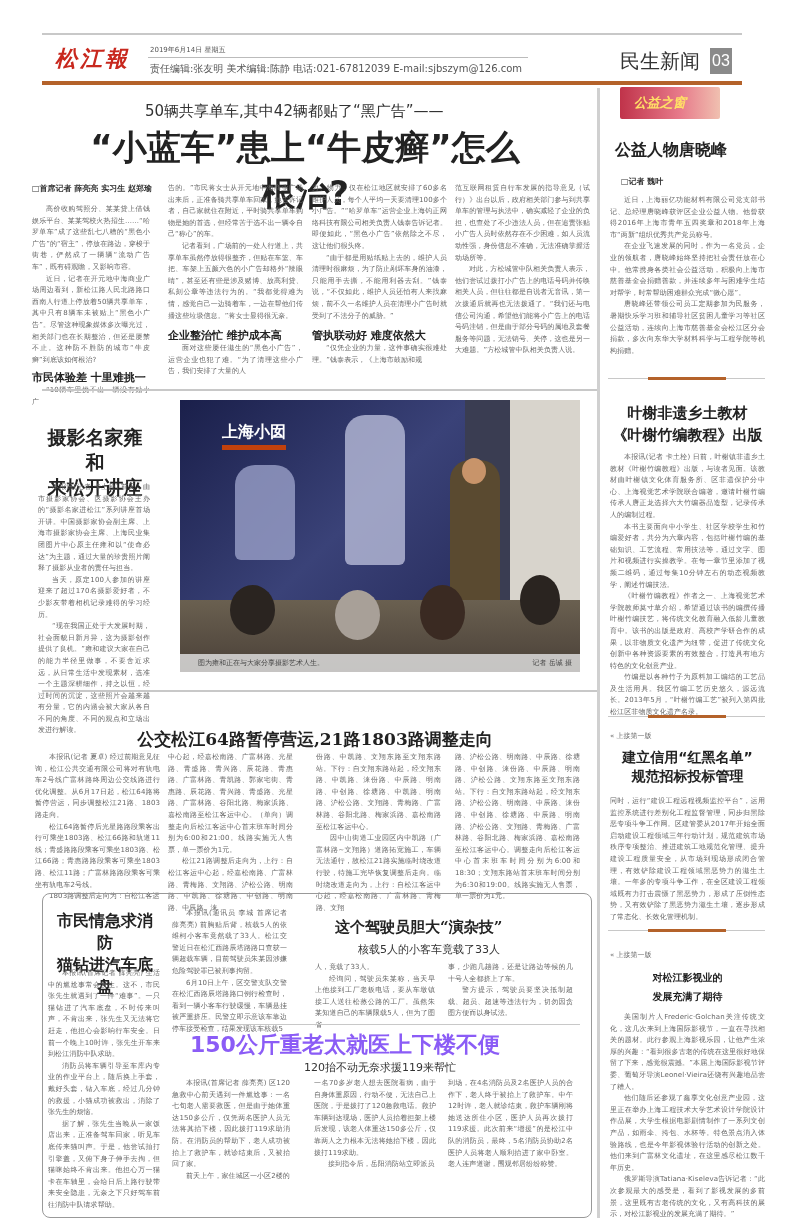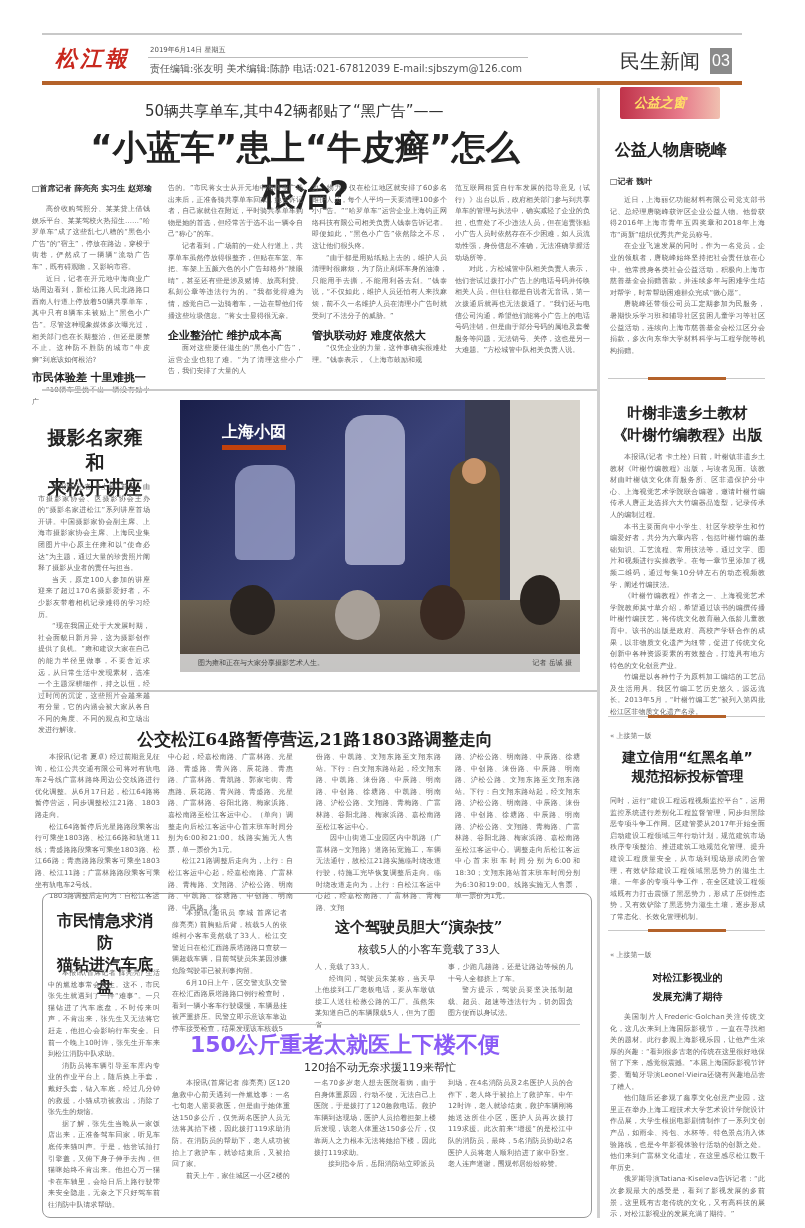--- a/index.html
+++ b/index.html
@@ -72,21 +72,21 @@
 </div>
 
 <div class="hr-gray" style="left:42px;top:389px;width:555px;"></div>
 <div class="vrule" style="left:597px;top:88px;height:1130px;"></div>
 
 <div class="abs" style="left:620px;top:87px;width:100px;height:32px;background:linear-gradient(90deg,#c0334a,#e77a8a 60%,#f0c0b0);border-radius:2px;">
   <span style="position:absolute;left:14px;top:7px;font-size:13px;font-weight:bold;color:#ffe066;font-style:italic;">公益之窗</span>
 </div>
 <div class="abs serif" style="left:615px;top:140px;font-size:16px;font-weight:bold;color:#222;">公益人物唐晓峰</div>
 <div class="col" style="left:610px;top:176px;width:155px;">
-  <div class="byline" style="margin-bottom:8px;">□记者 魏叶</div>
+  <div class="byline" style="margin-bottom:8px;margin-left:11px;">□记者 魏叶</div>
   <div class="body-text">
     <p>近日，上海丽亿功能材料有限公司党支部书记、总经理唐晓峰获评区企业公益人物。他曾获得2016年上海市青年五四奖章和2018年上海市“两新”组织优秀共产党员称号。</p>
     <p>在企业飞速发展的同时，作为一名党员，企业的领航者，唐晓峰始终坚持把社会责任放在心中。他常携身各类社会公益活动，积极向上海市慈善基金会捐赠善款，并连续多年与困难学生结对帮学，时常帮助困难群众完成“微心愿”。</p>
     <p>唐晓峰还带领公司员工定期参加为民服务，暑期快乐学习班和辅导社区贫困儿童学习等社区公益活动，连续向上海市慈善基金会松江区分会捐款，多次向东华大学材料科学与工程学院等机构捐赠。</p>
   </div>
 </div>
 <div class="hr-gray" style="left:608px;top:378px;width:157px;height:1px;"></div>
 <div class="hr-orange" style="left:648px;top:377px;width:78px;height:3px;"></div>
 
 <div class="abs serif" style="left:40px;top:425px;width:110px;text-align:center;font-size:19px;font-weight:bold;color:#222;line-height:25px;">

